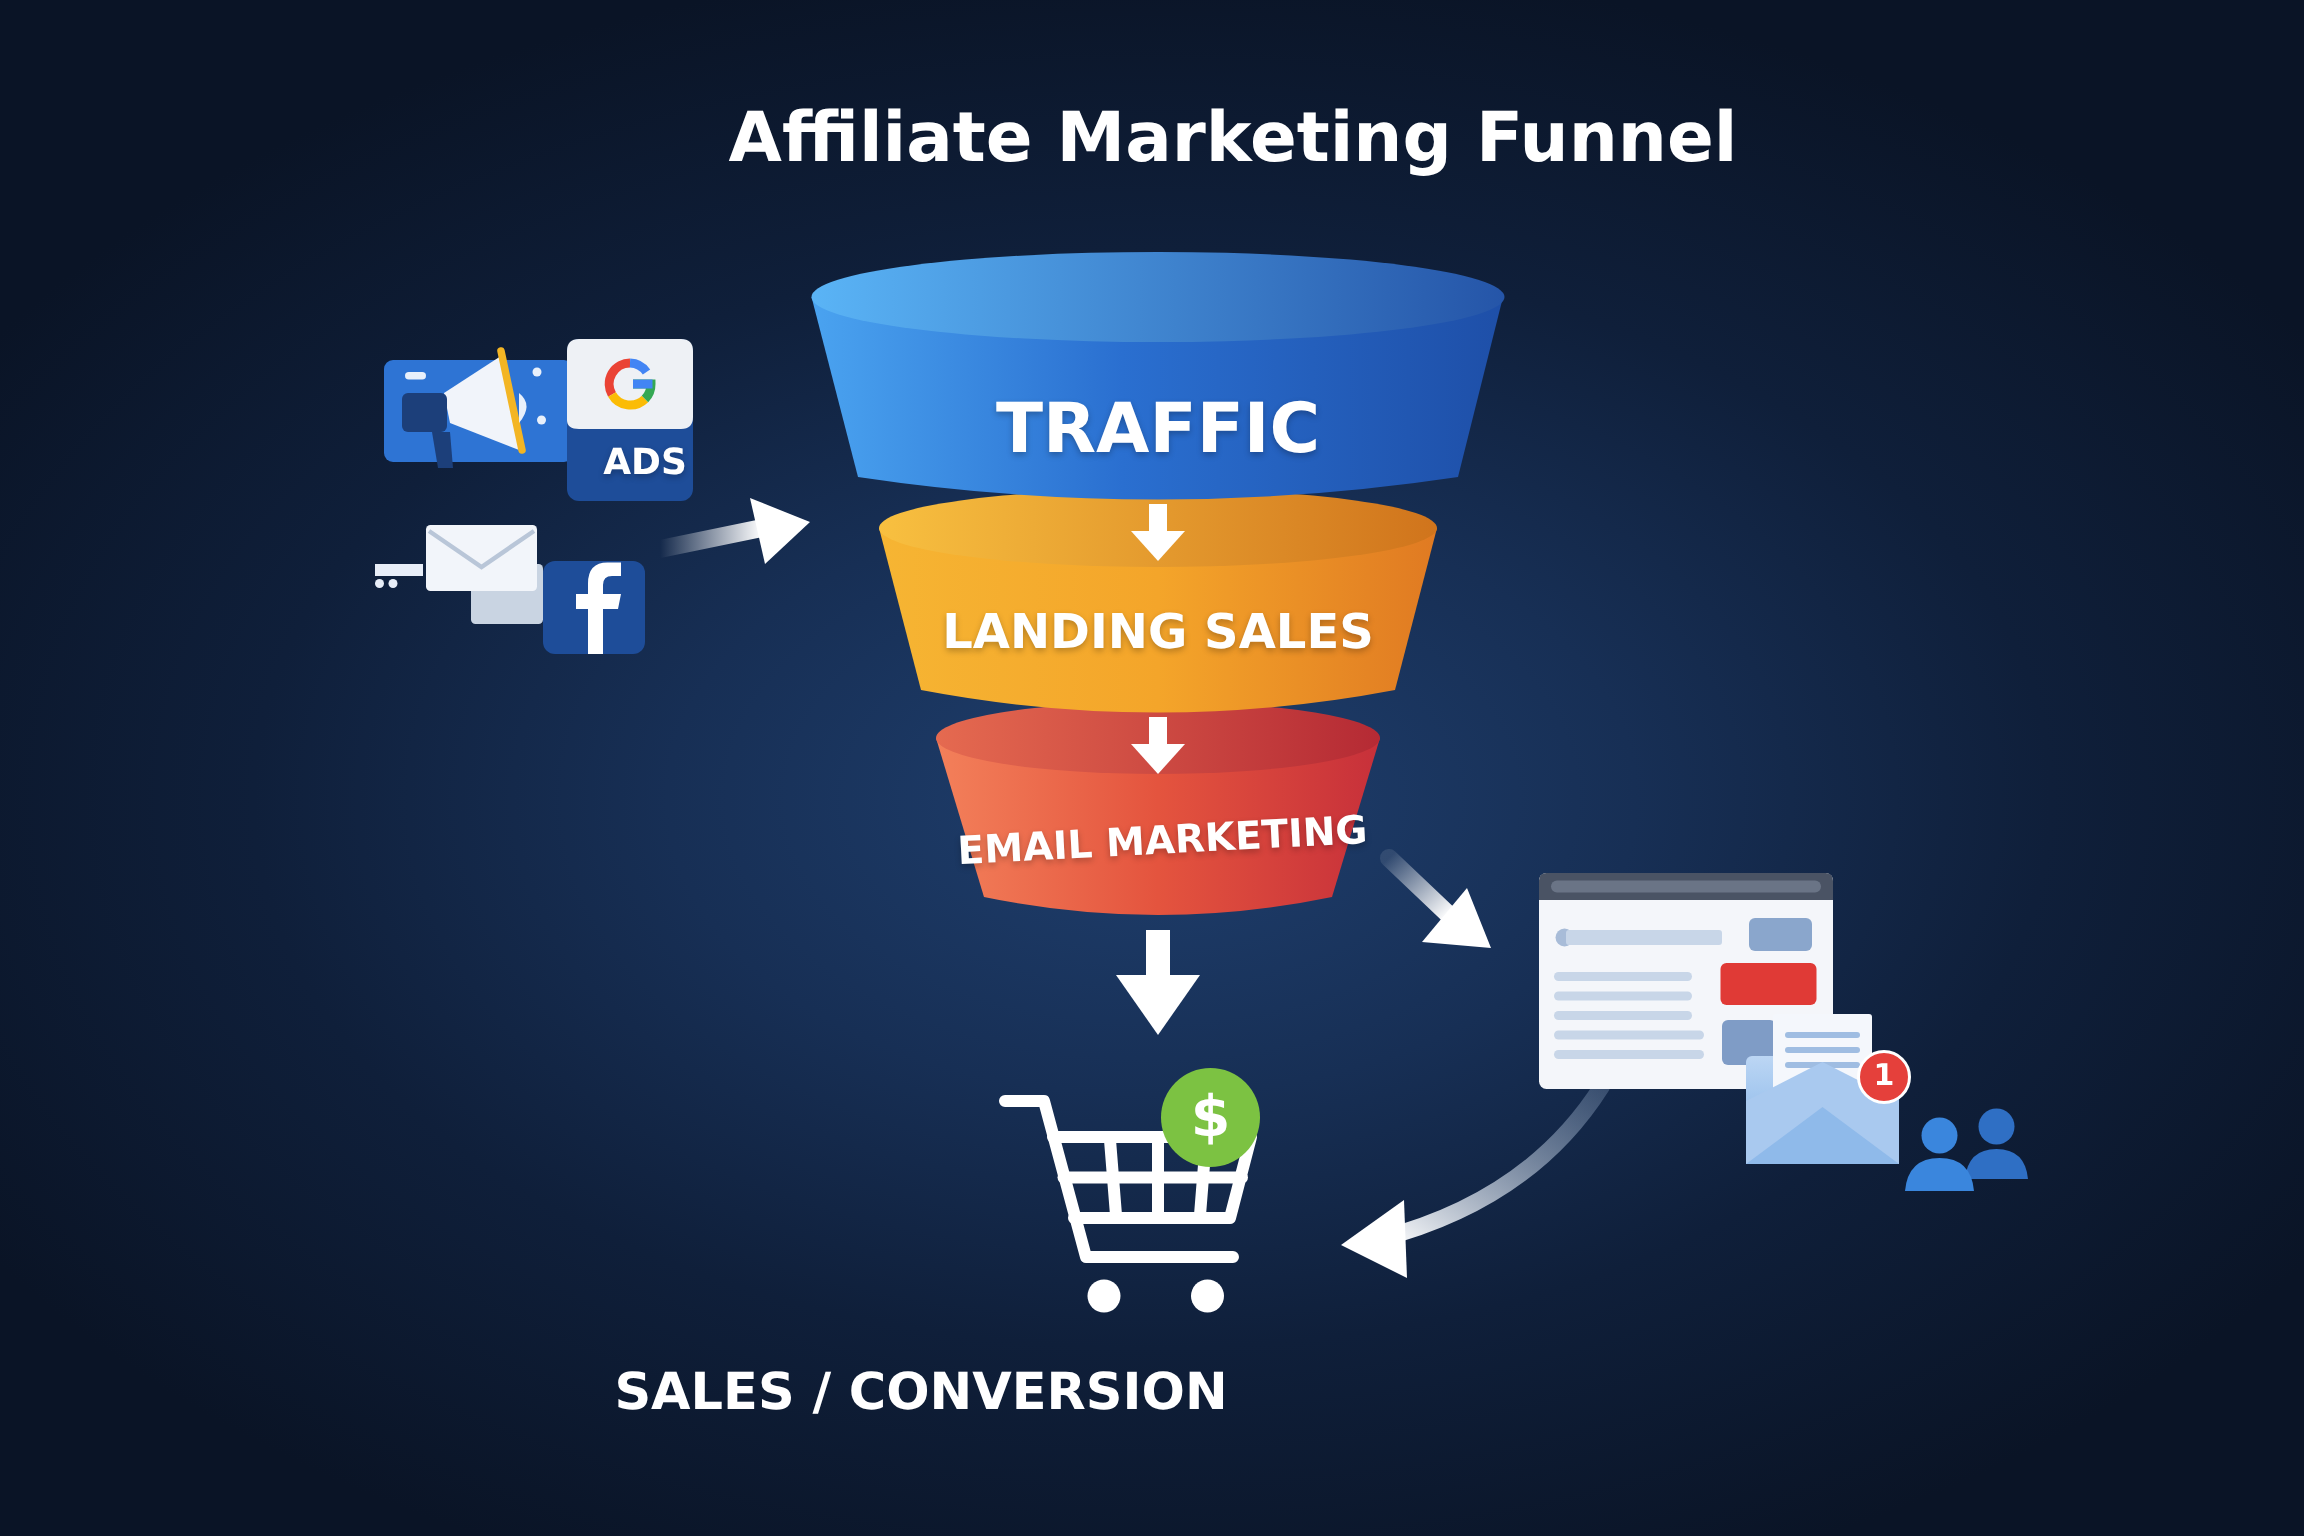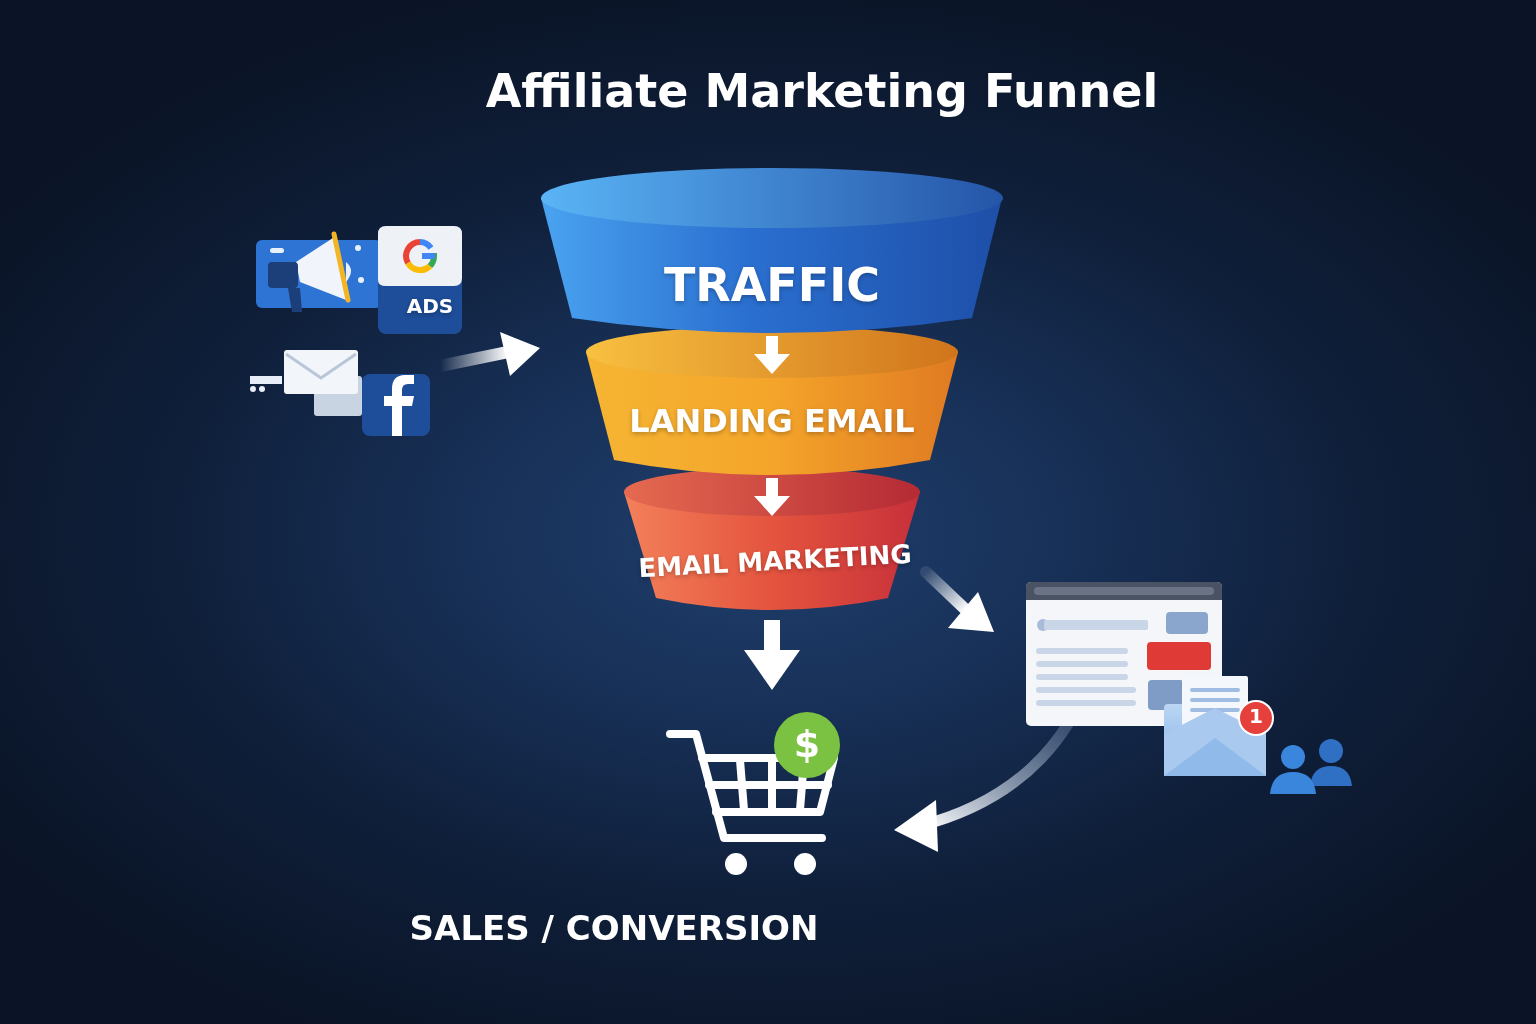--- a/index.html
+++ b/index.html
@@ -196,22 +196,22 @@
   <g fill="#fff">
     <circle cx="736" cy="864" r="11"></circle>
     <circle cx="805" cy="864" r="11"></circle>
   </g>
   <g>
     <circle cx="807" cy="745" r="33" fill="#7cc242"></circle>
   </g>
 </svg>
 
 <div class="stage-label" style="left:622px;top:258px;width:300px;font-size:46px;">TRAFFIC</div>
-<div class="stage-label" style="left:597px;top:402px;width:350px;font-size:32px;">LANDING EMAIL</div>
+<div class="stage-label" style="left:597px;top:402px;width:350px;font-size:32px;">LANDING SALES</div>
 <div class="stage-label" style="left:620px;top:546px;width:310px;font-size:26px;transform:rotate(-3deg);">EMAIL MARKETING</div>
 
-<div class="stage-label" style="left:378px;top:294px;width:104px;font-size:20px;">ADS</div>
+<div class="stage-label" style="left:378px;top:294px;width:104px;font-size:24px;">ADS</div>
 
 <div class="stage-label" style="left:1239px;top:704px;width:34px;font-size:20px;text-shadow:none;">1</div>
 
 <div class="stage-label" style="left:774px;top:722px;width:66px;font-size:38px;text-shadow:none;">$</div>
 
 <div class="bottom-label">SALES / CONVERSION</div>
 
 </body></html>

